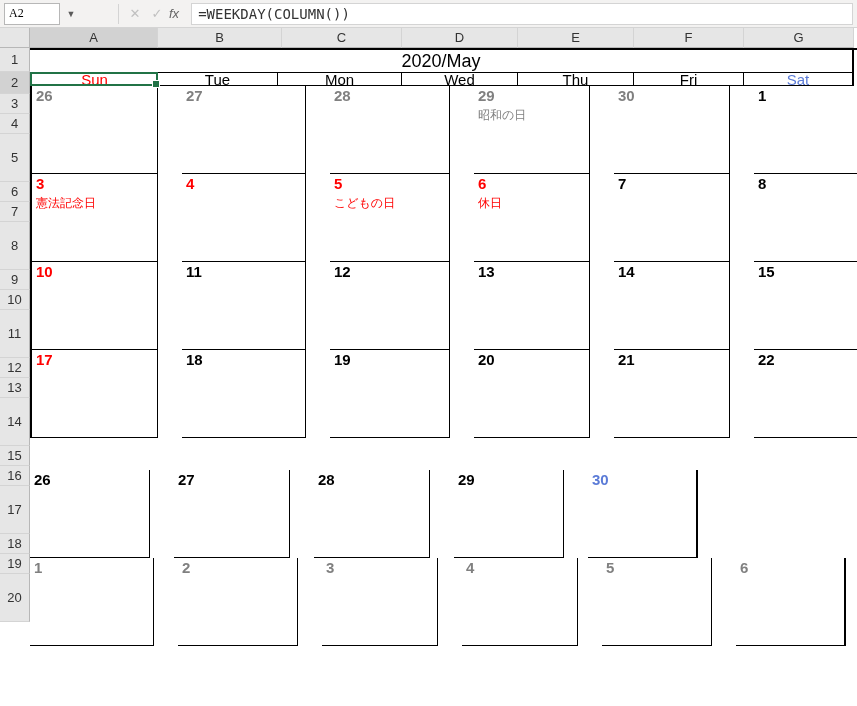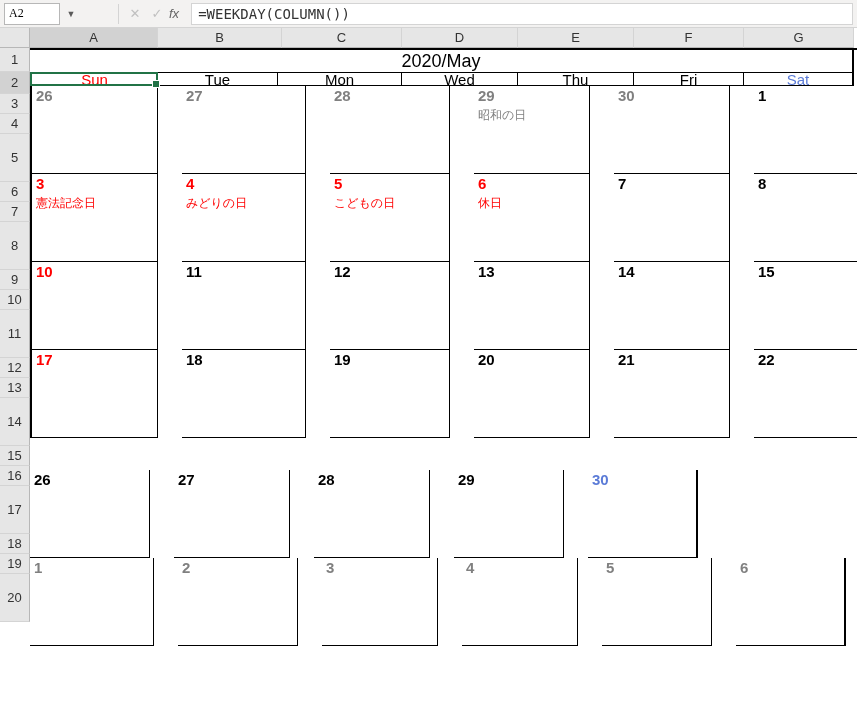--- a/index.html
+++ b/index.html
@@ -321,21 +321,20 @@
             </div>
           </div>
           <div class="week-block">
             <div class="day-cell first" style="width: 128px; height: 88px;">
               <div class="day-num c-red">3</div>
               <div class="day-event c-red">憲法記念日</div>
               <div class="day-spacer"></div>
             </div>
             <div class="day-cell" style="width: 124px; height: 88px;">
               <div class="day-num c-red">4</div>
-              <div class="day-event c-red">みどりの日</div>
               <div class="day-spacer"></div>
             </div>
             <div class="day-cell" style="width: 120px; height: 88px;">
               <div class="day-num c-red">5</div>
               <div class="day-event c-red">こどもの日</div>
               <div class="day-spacer"></div>
             </div>
             <div class="day-cell" style="width: 116px; height: 88px;">
               <div class="day-num c-red">6</div>
               <div class="day-event c-red">休日</div>

